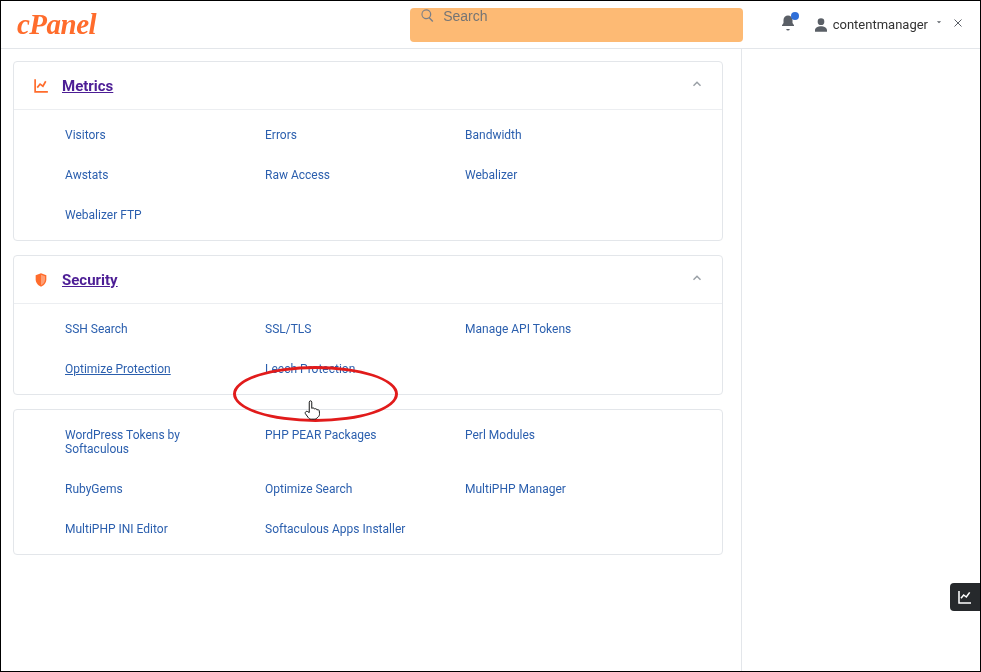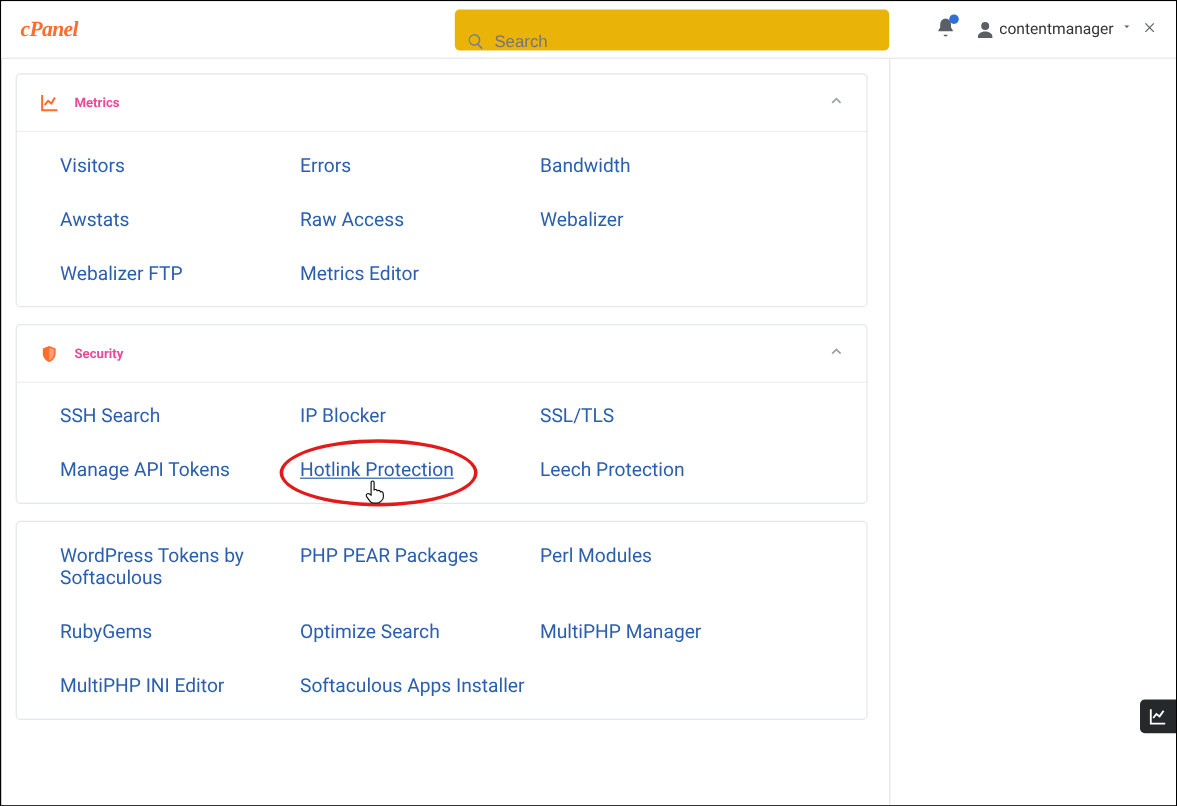--- a/index.html
+++ b/index.html
@@ -19,34 +19,34 @@
     align-items: center;
     height: 48px;
     padding: 0 16px;
     border-bottom: 1px solid #e3e6ea;
     background: #fff;
   }
   .logo {
     font-family: Georgia, "Times New Roman", serif;
     font-style: italic;
     font-weight: 700;
-    font-size: 18px;
+    font-size: 29px;
     color: #ff6c2c;
     letter-spacing: -0.5px;
     margin-right: 24px;
   }
   .search-wrap {
     flex: 0 0 auto;
     margin-left: 290px;
     display: flex;
-    align-items: flex-end;
-    background: #eab308;
+    align-items: flex-start;
+    background: #fdba74;
     border-radius: 4px;
     height: 34px;
-    width: 362px;
+    width: 333px;
     padding: 0 10px;
   }
   .search-wrap svg { flex: 0 0 auto; }
   .search-input {
     border: none;
     outline: none;
     background: transparent;
     font-size: 14px;
     color: #555;
     margin-left: 8px;
@@ -100,39 +100,41 @@
     width: 710px;
   }
   .panel-header {
     display: flex;
     align-items: center;
     padding: 14px 18px;
     border-bottom: 1px solid #eceef1;
   }
   .panel-header .icon { width: 18px; height: 18px; margin-right: 12px; display:flex; align-items:center; justify-content:center; }
   .panel-title {
-    font-size: 11px;
+    font-size: 15px;
     font-weight: 700;
-    color: #ec4899;
+    color: #4c1d95;
+    text-decoration: underline;
   }
   .panel-chevron { margin-left: auto; color: #9aa0a6; }
 
   .panel-body {
     padding: 18px 20px 18px 36px;
   }
   .grid {
     display: grid;
     grid-template-columns: 200px 200px 200px;
     row-gap: 26px;
     column-gap: 0;
   }
   .item {
-    font-size: 16px;
+    font-size: 12px;
     color: #2b5fae;
     cursor: pointer;
+    margin-left: 15px;
   }
   .item.hover-link {
     text-decoration: underline;
     color: #2b5fae;
   }
 
   
   .anno-ellipse {
     border: 3px solid #e11b1b;
     border-radius: 50%;
@@ -212,21 +214,20 @@
       </div>
       <div class="panel-body">
         <div class="grid">
           <div class="item">Visitors</div>
           <div class="item">Errors</div>
           <div class="item">Bandwidth</div>
           <div class="item">Awstats</div>
           <div class="item">Raw Access</div>
           <div class="item">Webalizer</div>
           <div class="item">Webalizer FTP</div>
-          <div class="item">Metrics Editor</div>
         </div>
       </div>
     </div>
 
     <div class="panel">
       <div class="panel-header">
         <span class="icon">
           <svg width="16" height="16" viewBox="0 0 24 24">
               <path fill="#ff6c2c" d="M12 2l8 3v6c0 5-3.4 9.4-8 11-4.6-1.6-8-6-8-11V5l8-3z"></path>
               <path fill="#fff" d="M12 4v16c3.4-1.4 6-5 6-9V6.3L12 4z" opacity="0.35"></path>
@@ -235,24 +236,23 @@
         <span class="panel-title">Security</span>
         <span class="panel-chevron">
           <svg width="14" height="14" viewBox="0 0 24 24" fill="none" stroke="#9aa0a6" stroke-width="2.5">
               <path d="M6 15l6-6 6 6"></path>
             </svg>
         </span>
       </div>
       <div class="panel-body">
         <div class="grid">
           <div class="item">SSH Search</div>
-          <div class="item">IP Blocker</div>
           <div class="item">SSL/TLS</div>
           <div class="item">Manage API Tokens</div>
-          <div class="item hover-link">Hotlink Protection</div>
+          <div class="item hover-link">Optimize Protection</div>
           <div class="item">Leech Protection</div>
         </div>
       </div>
     </div>
 
     <div class="panel">
       <div class="panel-body">
         <div class="grid">
           <div class="item" style="max-width:170px">WordPress Tokens by Softaculous</div>
           <div class="item">PHP PEAR Packages</div>

